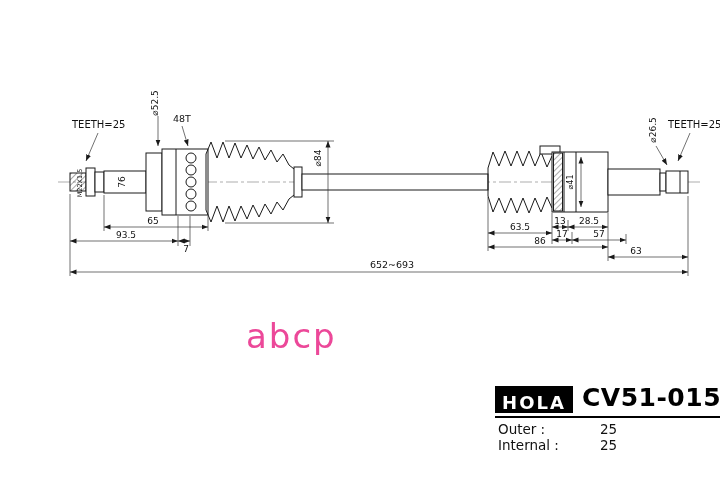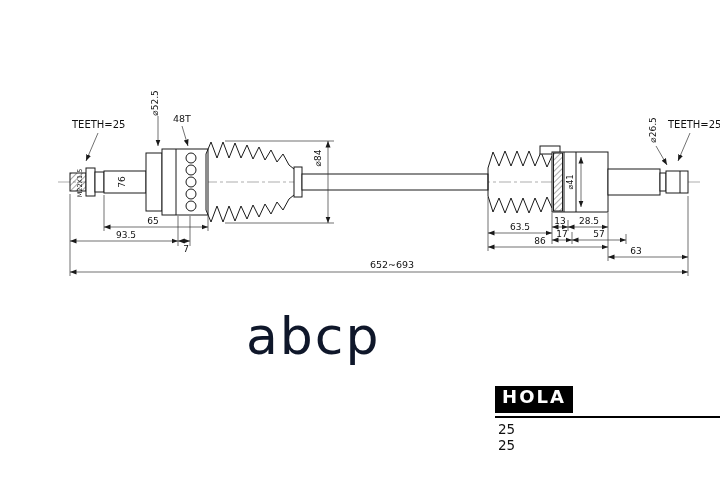--- a/index.html
+++ b/index.html
@@ -4,37 +4,37 @@
 <style>
   html,body{margin:0;padding:0;background:#ffffff;}
   .canvas{
     position:relative;width:720px;height:480px;background:#fff;overflow:hidden;
     font-family:"DejaVu Sans",sans-serif;color:#111;margin-left:40px;
   }
   svg text{fill:#111;font-family:"DejaVu Sans",sans-serif;}
   .drawing{position:absolute;left:0;top:0;}
 
   .wm-abcp{
-    position:absolute;left:206px;top:306px;
-    font-size:52px;font-weight:500;letter-spacing:2px;color:#0f172a;
+    position:absolute;left:206px;top:316px;
+    font-size:34px;font-weight:500;letter-spacing:2px;color:#ec4899;
     user-select:none;
   }
   .avito-ring{
     position:absolute;right:5px;bottom:40px;width:10px;height:10px;
     border:2.5px solid #a8a8a8;border-radius:50%;
   }
   .avito-text{
     position:absolute;right:1px;bottom:2px;
     writing-mode:vertical-rl;transform:rotate(180deg);
     font-size:15px;color:#a8a8a8;letter-spacing:0.5px;
   }
 
   .hola-logo{
     position:absolute;left:455px;top:386px;width:78px;height:27px;
-    background:#000;color:#fff;display:flex;align-items:flex-start;justify-content:center;
+    background:#000;color:#fff;display:flex;align-items:flex-end;justify-content:center;
     font-weight:bold;font-size:18px;letter-spacing:2px;
   }
   .part-number{
     position:absolute;left:542px;top:383px;
     font-size:25px;font-weight:bold;letter-spacing:0.5px;color:#000;
   }
   .brand-divider{
     position:absolute;left:455px;top:416px;width:237px;height:0;
     border-top:2px solid #000;
   }
@@ -169,24 +169,27 @@
     </g>
   </svg>
 
   <div class="wm-abcp">abcp</div>
   <span class="avito-ring"></span>
   <div class="avito-text">Avito</div>
 
   <div class="hola-logo">
     <span>HOLA</span>
   </div>
+  <div class="part-number">CV51-015</div>
   <div class="brand-divider"></div>
 
   <div class="spec-table">
     <div class="spec-row">
+      <span class="spec-label">Outer :</span>
       <span class="spec-value">25</span>
     </div>
     <div class="spec-row">
+      <span class="spec-label">Internal :</span>
       <span class="spec-value">25</span>
     </div>
   </div>
 
 </div>
 
 </body></html>

